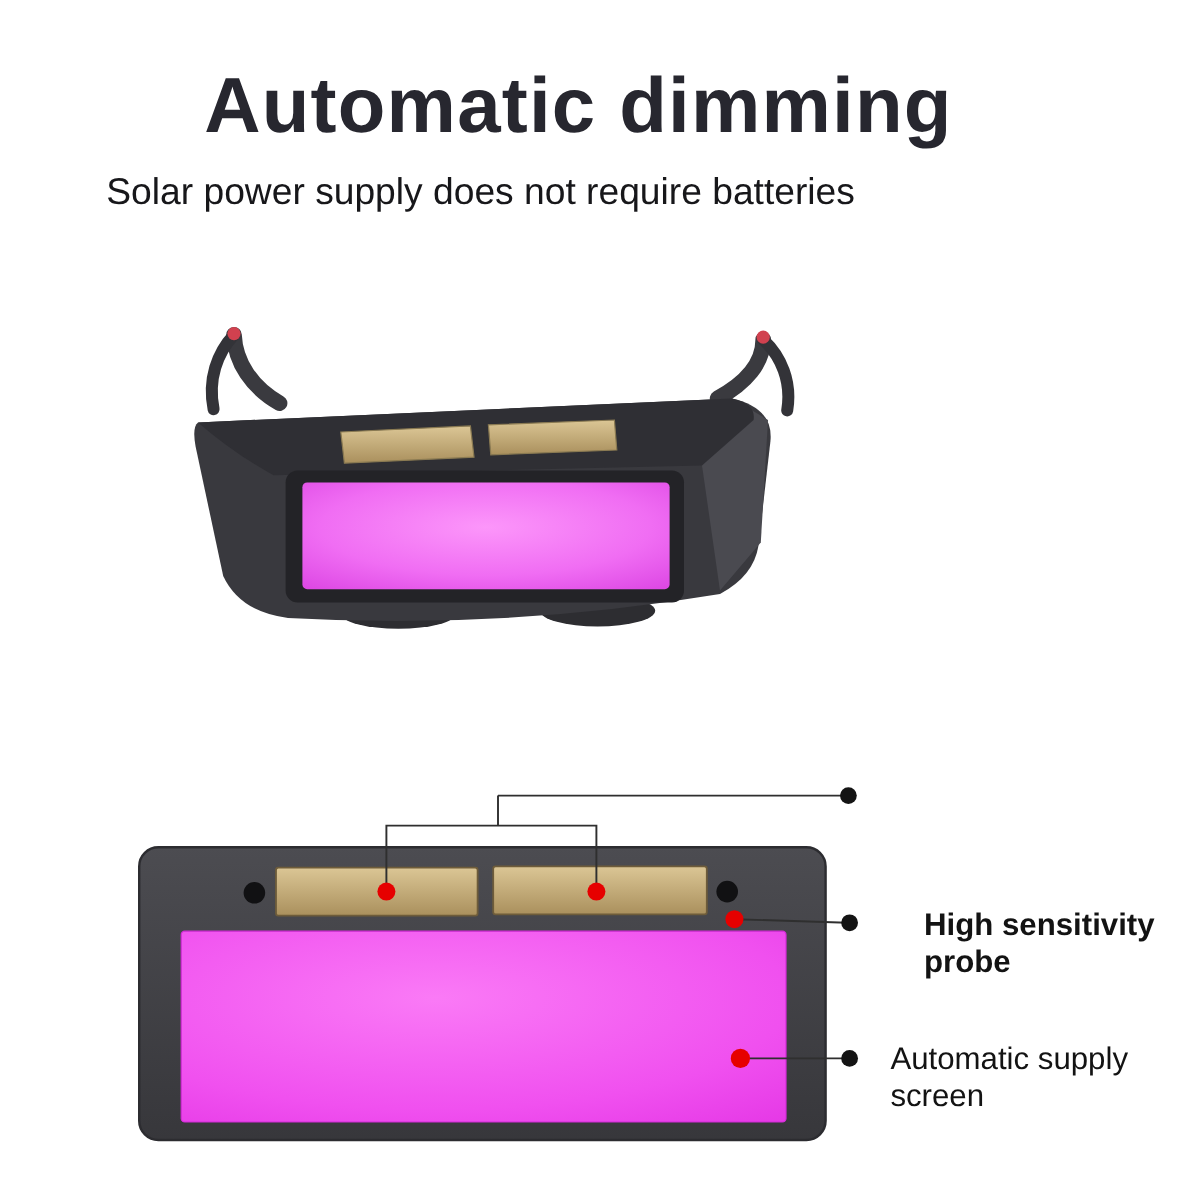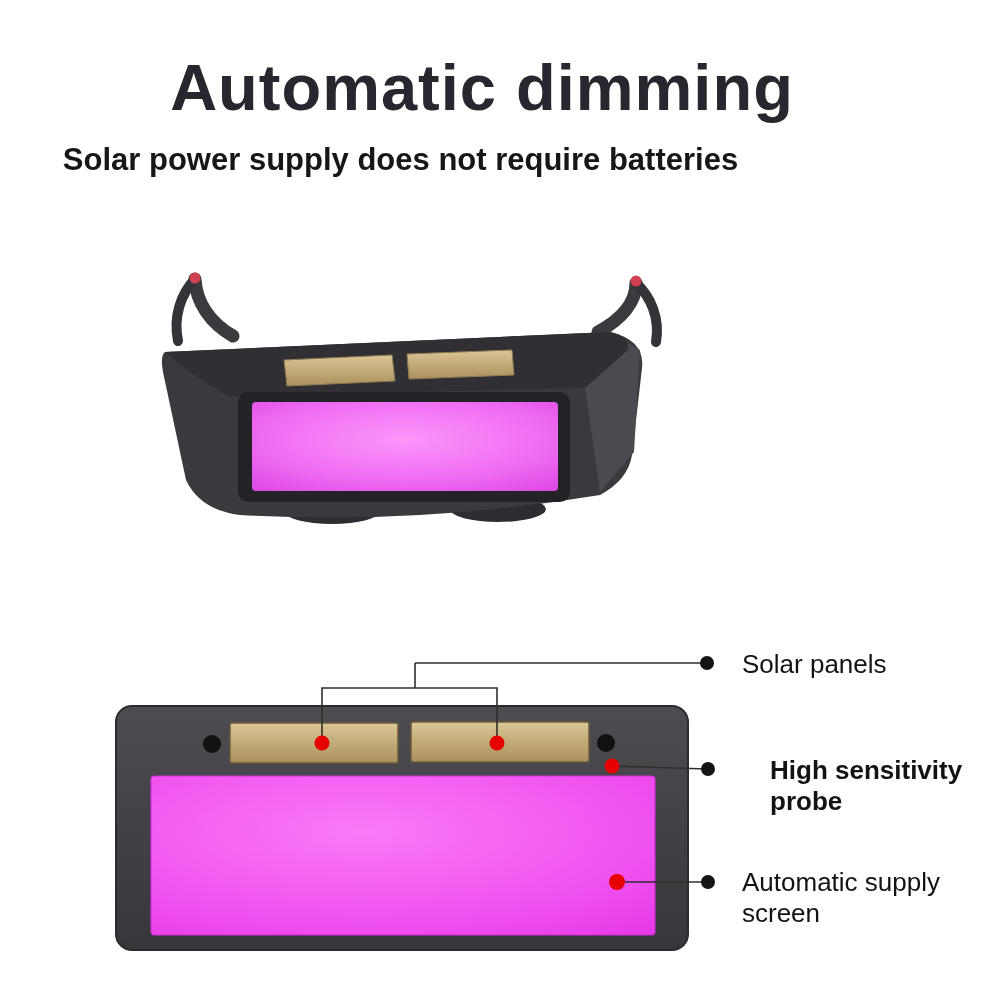--- a/index.html
+++ b/index.html
@@ -7,21 +7,21 @@
     position:relative;width:1000px;height:1000px;background:#ffffff;
     font-family:"Liberation Sans", sans-serif;overflow:hidden;
   }
   .title{
     position:absolute;top:50px;left:0;width:964px;margin:0;
     text-align:center;font-size:65px;font-weight:bold;color:#27272f;
     letter-spacing:1px;
   }
   .subtitle{
     position:absolute;top:142px;left:0;width:801px;margin:0;
-    text-align:center;font-size:31px;font-weight:700;color:#17171a;
+    text-align:center;font-size:31px;font-weight:400;color:#17171a;
   }
   .art{position:absolute;top:0;left:0;}
   .label{
     position:absolute;width:240px;font-size:26px;line-height:31px;
     color:#131313;
   }
   .label-solar{left:742px;top:649px;}
   .label-probe{left:770px;top:755px;font-weight:bold;}
   .label-screen{left:742px;top:867px;}
 </style>
@@ -103,17 +103,16 @@
       <circle cx="322" cy="743" r="7.5" fill="#e60000"></circle>
       <circle cx="497" cy="743" r="7.5" fill="#e60000"></circle>
       <circle cx="612" cy="766" r="7.5" fill="#e60000"></circle>
       <circle cx="617" cy="882" r="8" fill="#e60000"></circle>
       <circle cx="707" cy="663" r="7" fill="#141414"></circle>
       <circle cx="708" cy="769" r="7" fill="#141414"></circle>
       <circle cx="708" cy="882" r="7" fill="#141414"></circle>
     </g>
   </svg>
 
-  <div class="label label-solar">Solar panels</div>
   <div class="label label-probe">High sensitivity probe</div>
   <div class="label label-screen">Automatic supply screen</div>
 
 </div>
 
 </body></html>

